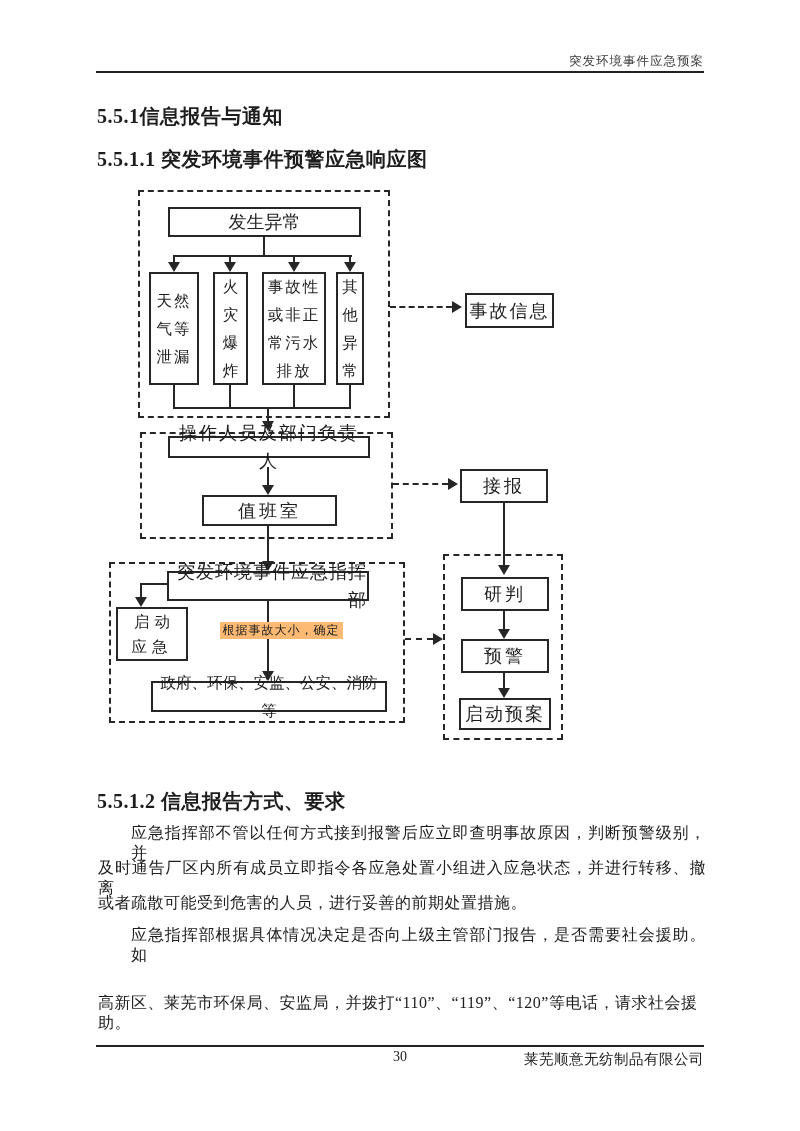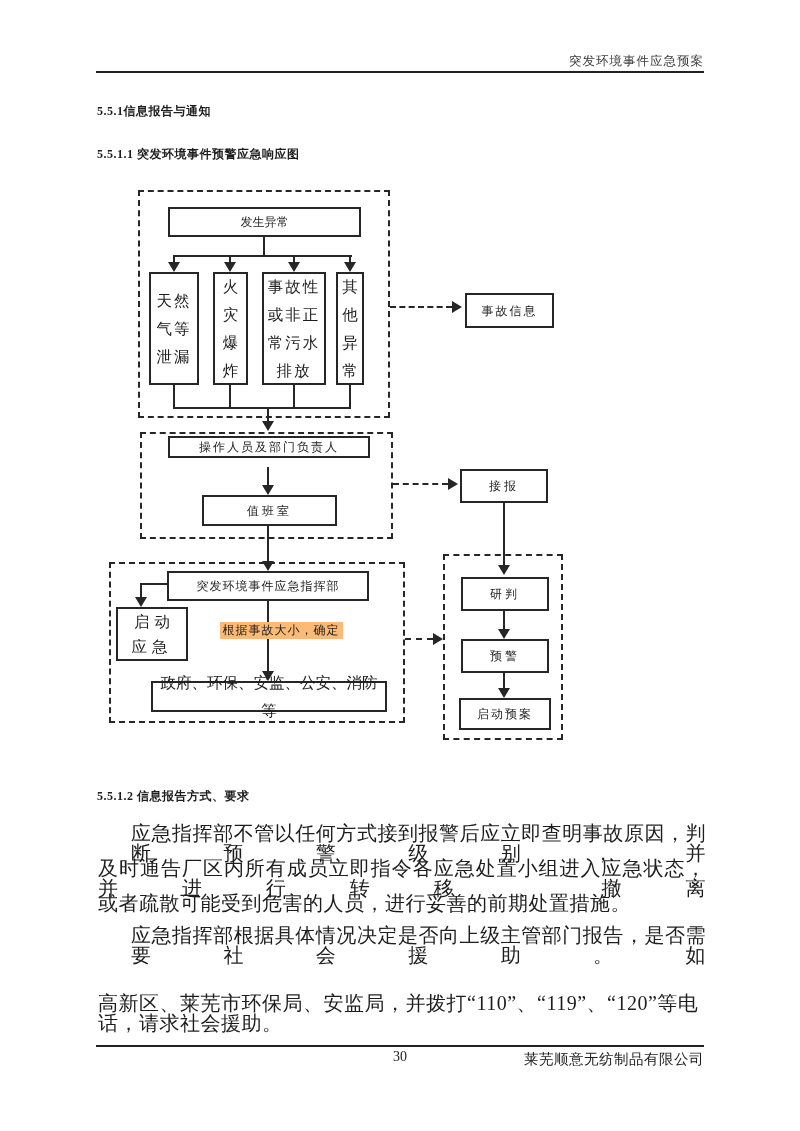--- a/index.html
+++ b/index.html
@@ -14,45 +14,45 @@
     font-family:"Liberation Serif","DejaVu Serif",serif;
     color:var(--txt);
     overflow:hidden;
   }
   
   .box{
     position:absolute;box-sizing:border-box;
     border:2px solid var(--ink);background:#fff;
     display:flex;align-items:center;justify-content:center;
     text-align:center;white-space:pre-line;
-    font-size:12px;line-height:28px;color:var(--txt);
+    font-size:18px;line-height:28px;color:var(--txt);
   }
   .dashbox{position:absolute;box-sizing:border-box;border:2px dashed var(--ink);}
   .vl{position:absolute;width:2px;background:var(--ink);}
   .hl{position:absolute;height:2px;background:var(--ink);}
   .dhl{position:absolute;height:0;border-top:2px dashed var(--ink);}
   .ad{position:absolute;width:0;height:0;
       border-left:6px solid transparent;border-right:6px solid transparent;
       border-top:10px solid var(--ink);}
   .ar{position:absolute;width:0;height:0;
       border-top:6px solid transparent;border-bottom:6px solid transparent;
       border-left:10px solid var(--ink);}
   
   .doc-header{
     position:absolute;left:96px;top:53px;width:608px;
     text-align:right;font-size:12.5px;color:#3a3a3a;letter-spacing:1px;
   }
   .rule{position:absolute;left:96px;width:608px;height:2px;background:#222;}
   .heading{
-    position:absolute;left:97px;font-size:12px;font-weight:bold;
+    position:absolute;left:97px;font-size:20px;font-weight:bold;
     letter-spacing:0.5px;white-space:nowrap;
   }
   .bodyline{
     position:absolute;left:98px;width:608px;
-    font-size:20px;line-height:20px;color:var(--txt);
+    font-size:16px;line-height:20px;color:var(--txt);
     text-align:justify;text-align-last:justify;letter-spacing:0.5px;
   }
   .bodyline.indent{padding-left:33px;width:575px;}
   .bodyline.last{text-align:left;text-align-last:left;}
   .assess-wrap{position:absolute;left:154px;width:254px;text-align:center;}
   .assess-wrap span{
     display:inline-block;background:#fdba74;padding:0 3px;
     font-size:12px;letter-spacing:1px;color:var(--txt);
   }
   .footer-center{position:absolute;left:96px;top:1049px;width:608px;

